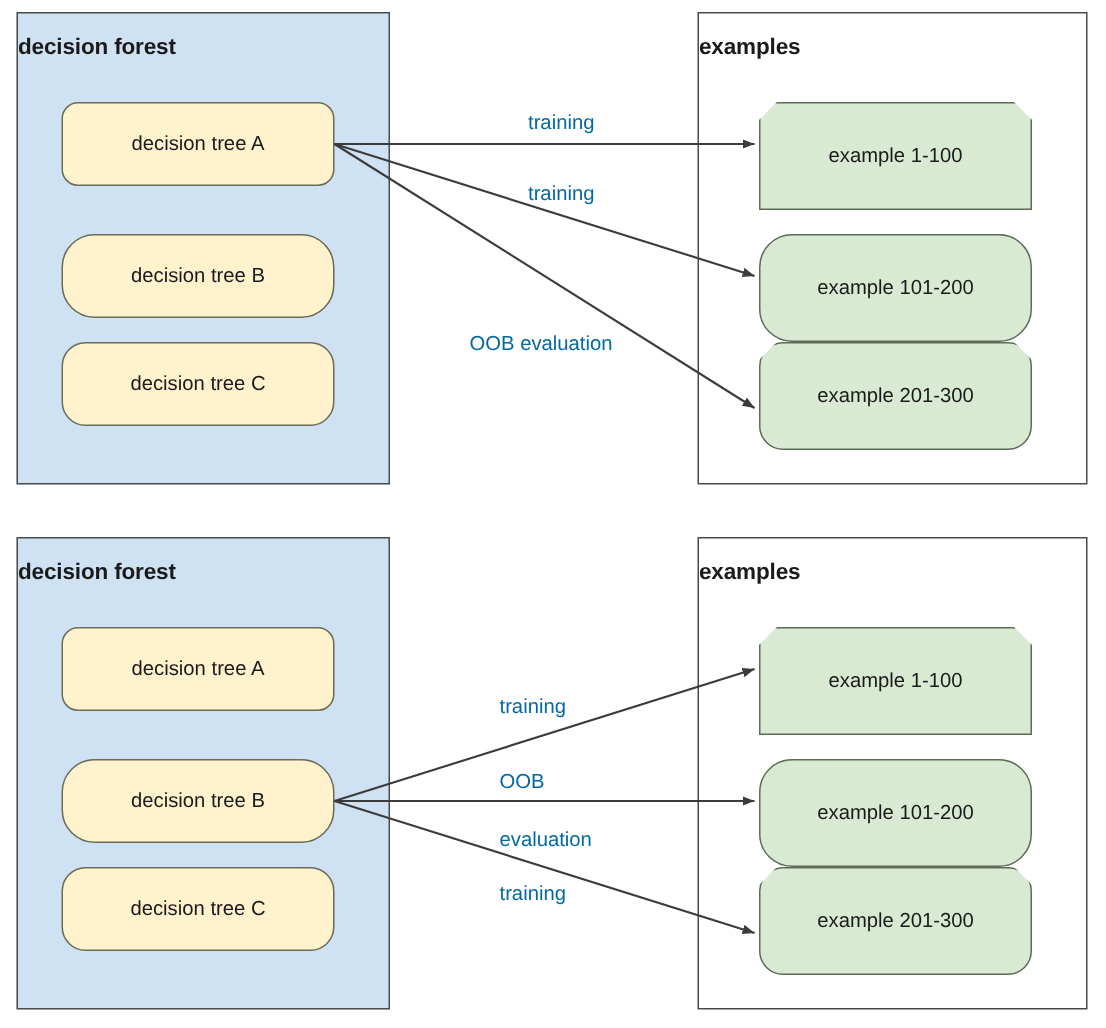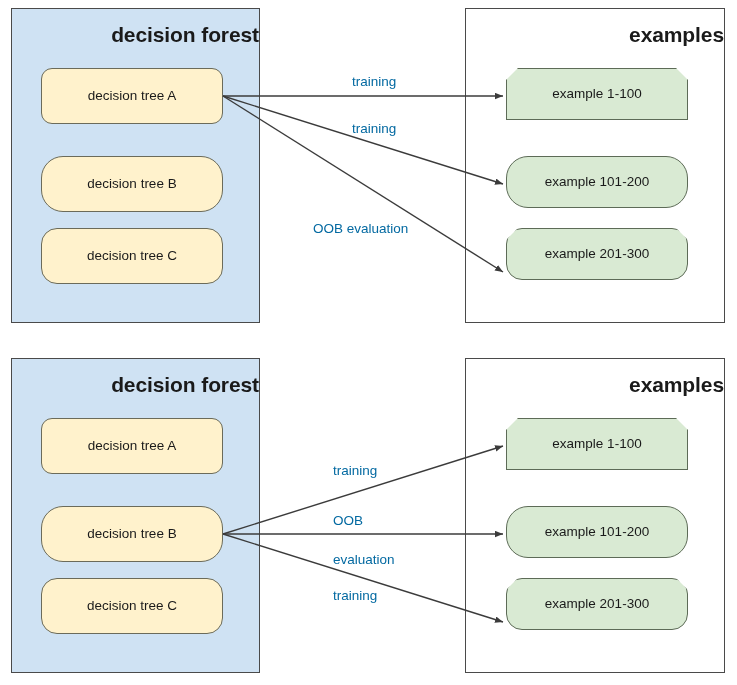--- a/index.html
+++ b/index.html
@@ -41,22 +41,22 @@
     top: 8px;
     width: 260px;
     height: 315px;
     background: #ffffff;
   }
   .panel-title {
     position: absolute;
     left: 0;
     right: 0;
     top: 14px;
-    text-align: right;
-    font-size: 21px;
+    text-align: left;
+    font-size: 15px;
     font-weight: bold;
     letter-spacing: -0.1px;
   }
 
   .node {
     position: absolute;
     box-sizing: border-box;
     display: flex;
     align-items: center;
     justify-content: center;
@@ -68,21 +68,21 @@
     left: 30px;
     width: 182px;
     height: 56px;
     background: #fff2cc;
     border: 1.4px solid #6b6b5a;
     border-radius: 11px;
   }
   .node-example {
     left: 41px;
     width: 182px;
-    height: 52px;
+    height: 72px;
     background: #d9ead3;
     border: 1.4px solid #5d6b57;
     
     clip-path: polygon(12px 0, calc(100% - 12px) 0, 100% 12px, 100% 100%, 0 100%, 0 12px);
   }
   .node-example::after {
     content: "";
     position: absolute;
     left: -1.4px; top: -1.4px;
     width: calc(100% + 2.8px);

